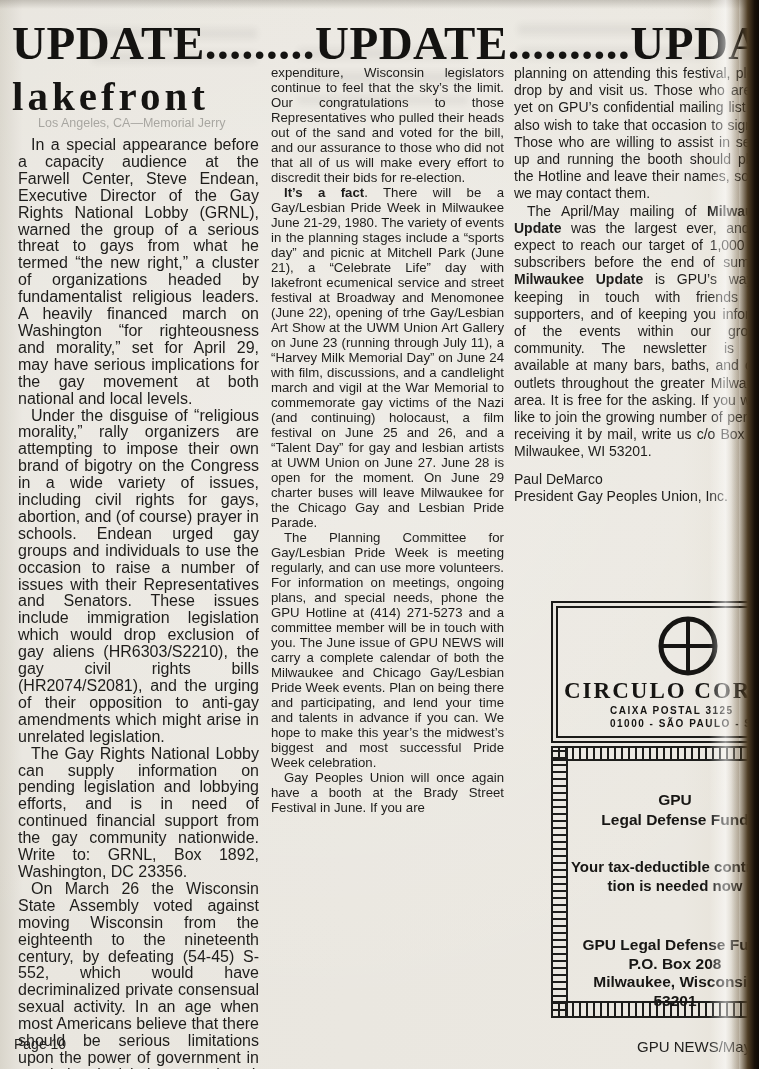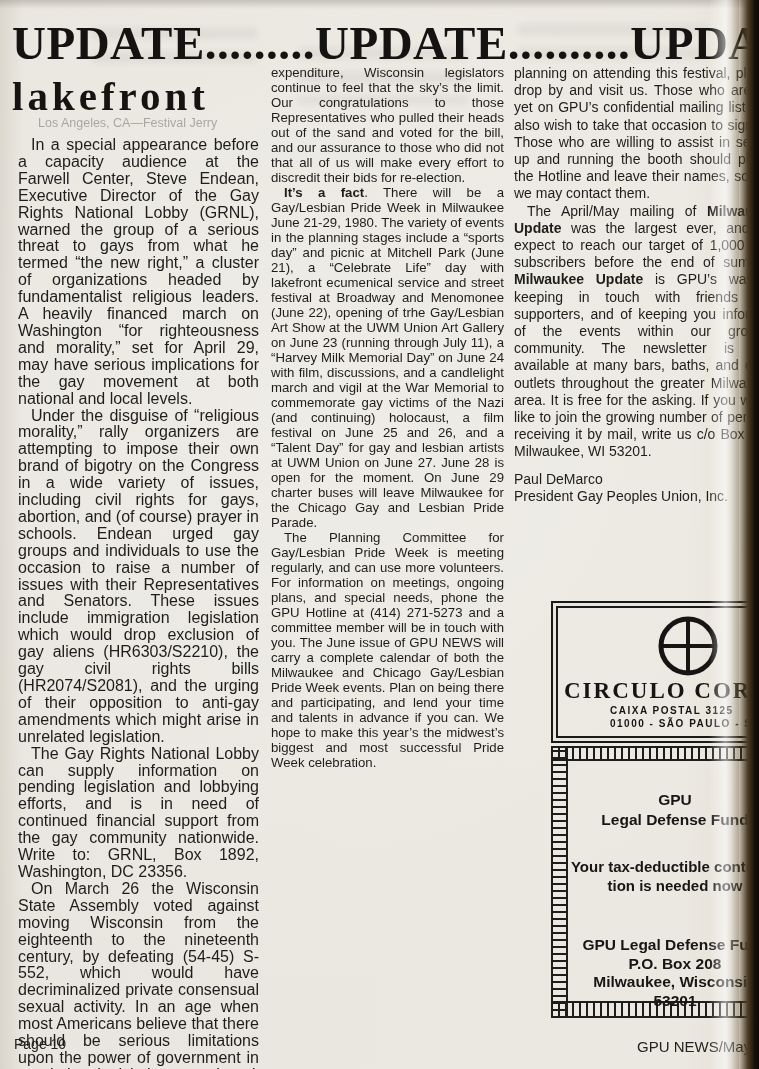--- a/index.html
+++ b/index.html
@@ -85,33 +85,34 @@
 <div class="page">
 
   <div class="top-edge"></div>
 
   <div class="ghost-blob blob-a"></div>
   <div class="ghost-blob blob-b"></div>
   <div class="ghost-blob blob-c"></div>
 
   <div class="header-title">UPDATE.........UPDATE..........UPDATE</div>
   <h1 class="section-title">lakefront</h1>
-  <div class="ghost-line">Los Angeles, CA—Festival Jerry</div>
+  <div class="ghost-line">Los Angeles, CA—Memorial Jerry</div>
 
   <div class="col col-1">
     <p class="indent">In a special appearance before a capacity audience at the Farwell Center, Steve Endean, Executive Director of the Gay Rights National Lobby (GRNL), warned the group of a serious threat to gays from what he termed “the new right,” a cluster of organizations headed by fundamentalist religious leaders. A heavily financed march on Washington “for righteousness and morality,” set for April 29, may have serious implications for the gay movement at both national and local levels.</p>
     <p class="indent">Under the disguise of “religious morality,” rally organizers are attempting to impose their own brand of bigotry on the Congress in a wide variety of issues, including civil rights for gays, abortion, and (of course) prayer in schools. Endean urged gay groups and individuals to use the occasion to raise a number of issues with their Representatives and Senators. These issues include immigration legislation which would drop exclusion of gay aliens (HR6303/S2210), the gay civil rights bills (HR2074/S2081), and the urging of their opposition to anti-gay amendments which might arise in unrelated legislation.</p>
     <p class="indent">The Gay Rights National Lobby can supply information on pending legislation and lobbying efforts, and is in need of continued financial support from the gay community nationwide. Write to: GRNL, Box 1892, Washington, DC 23356.</p>
     <p class="indent">On March 26 the Wisconsin State Assembly voted against moving Wisconsin from the eighteenth to the nineteenth century, by defeating (54-45) S-552, which would have decriminalized private consensual sexual activity. In an age when most Americans believe that there should be serious limitations upon the power of government in regulation, legislative control, and</p>
   </div>
 
   <div class="col col-2">
     <p>expenditure, Wisconsin legislators continue to feel that the sky’s the limit. Our congratulations to those Representatives who pulled their heads out of the sand and voted for the bill, and our assurance to those who did not that all of us will make every effort to discredit their bids for re-election.</p>
     <p class="indent"><b>It’s a fact</b><span>. There will be a Gay/Lesbian Pride Week in Milwaukee June 21-29, 1980. The variety of events in the planning stages include a “sports day” and picnic at Mitchell Park (June 21), a “Celebrate Life” day with lakefront ecumenical service and street festival at Broadway and Menomonee (June 22), opening of trhe Gay/Lesbian Art Show at the UWM Union Art Gallery on June 23 (running through July 11), a “Harvey Milk Memorial Day” on June 24 with film, discussions, and a candlelight march and vigil at the War Memorial to commemorate gay victims of the Nazi (and continuing) holocaust, a film festival on June 25 and 26, and a “Talent Day” for gay and lesbian artists at UWM Union on June 27. June 28 is open for the moment. On June 29 charter buses will leave Milwaukee for the Chicago Gay and Lesbian Pride Parade.</span></p>
     <p class="indent">The Planning Committee for Gay/Lesbian Pride Week is meeting regularly, and can use more volunteers. For information on meetings, ongoing plans, and special needs, phone the GPU Hotline at (414) 271-5273 and a committee member will be in touch with you. The June issue of GPU NEWS will carry a complete calendar of both the Milwaukee and Chicago Gay/Lesbian Pride Week events. Plan on being there and participating, and lend your time and talents in advance if you can. We hope to make this year’s the midwest’s biggest and most successful Pride Week celebration.</p>
+    <p class="indent">Gay Peoples Union will once again have a booth at the Brady Street Festival in June. If you are</p>
   </div>
 
   <div class="col col-3">
     <p>planning on attending this festival, please drop by and visit us. Those who are not yet on GPU’s confidential mailing list may also wish to take that occasion to sign up. Those who are willing to assist in setting up and running the booth should phone the Hotline and leave their names, so that we may contact them.</p>
     <p class="indent"><span>The April/May mailing of </span><b>Milwaukee Update</b><span> was the largest ever, and we expect to reach our target of 1,000 mail subscribers before the end of summer. </span><b>Milwaukee Update</b><span> is GPU’s way of keeping in touch with friends and supporters, and of keeping you informed of the events within our growing community. The newsletter is also available at many bars, baths, and other outlets throughout the greater Milwaukee area. It is free for the asking. If you would like to join the growing number of persons receiving it by mail, write us c/o Box 208, Milwaukee, WI 53201.</span></p>
     <p class="sig">
       </p>
       <div>Paul DeMarco</div>
       <div>President Gay Peoples Union, Inc.</div>
     <p></p>

